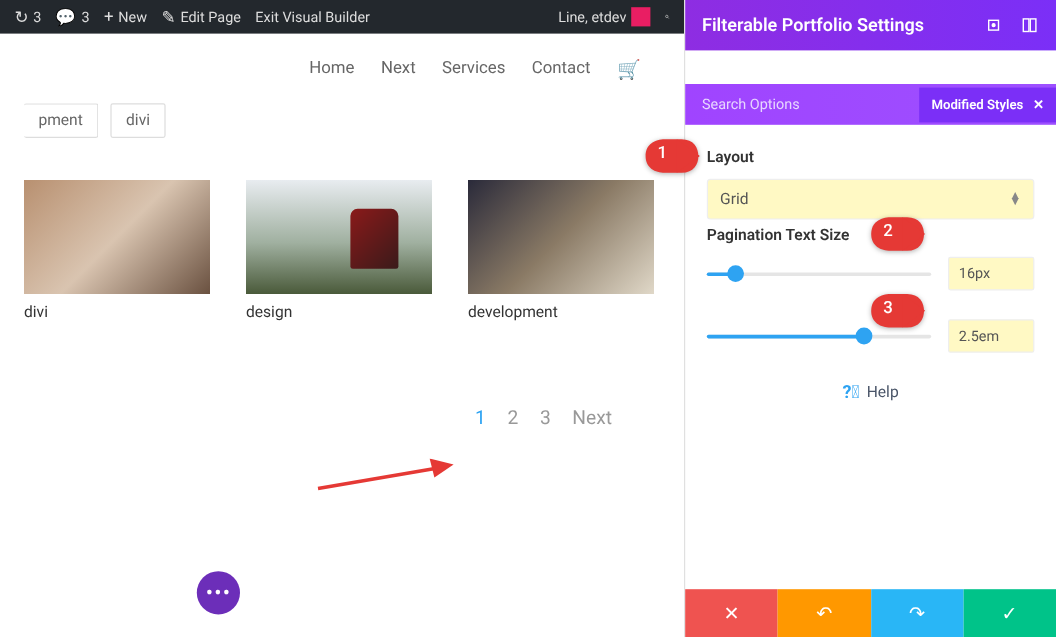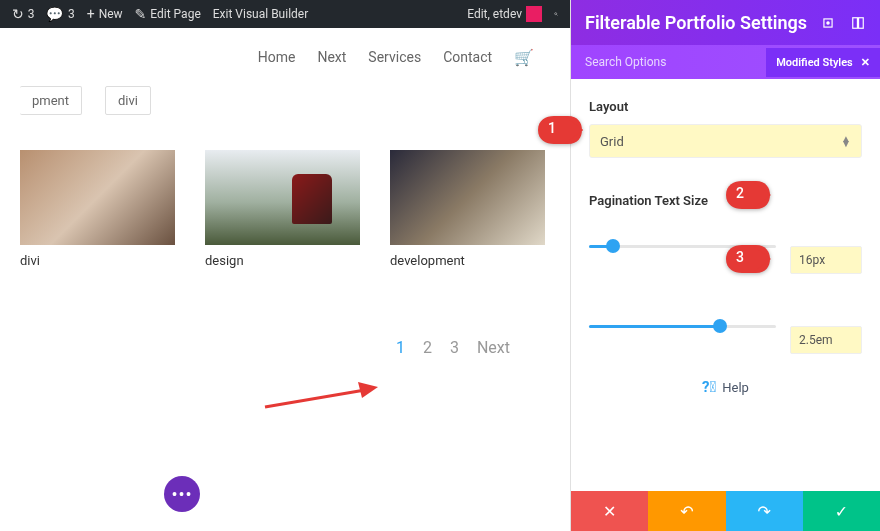--- a/index.html
+++ b/index.html
@@ -15,21 +15,21 @@
 .ab-avatar { width: 16px; height: 16px; background: #e91e63; display: inline-block; }
 .ab-search { width: 16px; height: 16px; display: flex; align-items: center; justify-content: center; }
 
 
 .main-nav { height: 58px; display: flex; align-items: center; justify-content: flex-end; padding: 0 36px; gap: 22px; font-size: 14px; color: #666; }
 .nav-item { cursor: pointer; }
 .cart-icon { font-size: 16px; color: #333; }
 
 
 .portfolio { padding: 0 20px; }
-.filters { display: flex; gap: 23px; margin-bottom: 35px; }
+.filters { display: flex; gap: 10px; margin-bottom: 35px; }
 .filter-btn { border: 1px solid #ddd; padding: 6px 12px; font-size: 13px; color: #666; background: #fff; cursor: pointer; border-radius: 2px; }
 .filter-btn.cut { border-left: none; }
 .items { display: flex; gap: 30px; }
 .item { width: 155px; }
 .item-img { width: 155px; height: 95px; background: #ccc; display: block; }
 .item-title { font-size: 13px; color: #333; margin-top: 8px; }
 
 
 .img-a { background: linear-gradient(135deg,#b89070 0%,#d9c4b0 50%,#6a5140 100%); }
 .img-b { background: linear-gradient(135deg,#2a2a3a 0%,#8a7a65 50%,#e0d8c8 100%); }
@@ -51,42 +51,42 @@
 .callout-label { position: absolute; left: 12px; top: 5px; color: #fff; font-size: 14px; font-weight: 500; }
 .c1 { left: 536px; top: 115px; }
 .c2 { left: 724px; top: 180px; }
 .c3 { left: 724px; top: 244px; }
 
 
 .fab { position: absolute; left: 164px; top: 476px; width: 36px; height: 36px; border-radius: 50%; background: #6c2eb9; display:flex; align-items:center; justify-content:center; color:#fff; font-size:18px; cursor:pointer; letter-spacing:1px; }
 
 
 .rp-header { background: #8e2de2; background: linear-gradient(90deg,#8e2de2,#7b2ff7); color: #fff; padding: 12px 14px; display: flex; align-items: center; justify-content: space-between; }
-.rp-title { font-size: 18px; font-weight: 600; }
+.rp-title { font-size: 15px; font-weight: 600; }
 .rp-hicons { display: flex; gap: 14px; }
 .rp-hicon { width: 16px; height: 16px; display:flex; align-items:center; justify-content:center; cursor:pointer; }
 
-.rp-sub { background: #a044ff; background: linear-gradient(90deg,#a044ff,#9d50ff); display: flex; align-items: center; justify-content: space-between; padding: 0; }
+.rp-sub { background: #a044ff; background: linear-gradient(90deg,#a044ff,#9d50ff); display: flex; align-items: center; justify-content: space-between; padding: 0; margin-top: 28px; }
 .rp-search { color: #e7d6ff; font-size: 12px; padding: 10px 14px; flex:1; cursor:text; }
 .rp-chip { background: #7b2ff7; color: #fff; font-size: 11px; padding: 8px 10px; display:flex; align-items:center; gap:8px; cursor:pointer; font-weight:600; }
 .rp-chip-x { cursor: pointer; }
 
 
 .rp-body { padding: 20px 18px; flex: 1; font-size: 13px; color: #333; }
 .rp-label { font-weight: 600; color: #333; margin-bottom: 10px; font-size: 13px; }
-.rp-select { width: 100%; height: 34px; background: #f4f4f4; border: 1px solid #eee; border-radius: 3px; padding: 0 10px; display: flex; align-items: center; justify-content: space-between; font-size: 13px; color: #555; cursor: pointer; margin-bottom: 35px; }
+.rp-select { width: 100%; height: 34px; background: #f4f4f4; border: 1px solid #eee; border-radius: 3px; padding: 0 10px; display: flex; align-items: center; justify-content: space-between; font-size: 13px; color: #555; cursor: pointer; margin-bottom: 6px; }
 .rp-select.hl { background: #fff9c4; }
 .rp-caret { font-size: 10px; color: #888; line-height: 0.5; }
 
 .rp-row { display: flex; align-items: center; gap: 14px; margin-bottom: 24px; }
 .rp-slider { flex: 1; position: relative; height: 20px; }
 .rp-track { position: absolute; top: 9px; left: 0; right: 0; height: 3px; background: #e5e5e5; border-radius: 2px; }
 .rp-fill { position: absolute; top: 9px; left: 0; height: 3px; background: #2ea3f2; border-radius: 2px; }
 .rp-thumb { position: absolute; top: 3px; width: 14px; height: 14px; background: #2ea3f2; border-radius: 50%; cursor: grab; }
-.rp-val { width: 72px; height: 28px; background: #fff9c4; border: 1px solid #eee; border-radius: 2px; font-size: 12px; color: #555; display:flex; align-items:center; padding:0 8px;margin-top:28px; }
+.rp-val { width: 72px; height: 28px; background: #fff9c4; border: 1px solid #eee; border-radius: 2px; font-size: 12px; color: #555; display:flex; align-items:center; padding:0 8px; }
 
 .rp-help { display: flex; align-items: center; gap: 6px; justify-content: center; font-size: 13px; color: #4a5568; margin-top: 10px; cursor:pointer; }
 .rp-help-icon { color: #2ea3f2; font-size: 15px; font-weight:bold; }
 
 
 .rp-footer { display: flex; height: 40px; }
 .rp-fb { flex: 1; display: flex; align-items: center; justify-content: center; color: #fff; cursor: pointer; font-size: 16px; }
 .fb-red { background: #ef5350; }
 .fb-orange { background: #ff9800; }
 .fb-blue { background: #29b6f6; }
@@ -117,21 +117,21 @@
     </div>
     <div class="ab-item">
       <span class="ab-icon">✎</span>
       <span>Edit Page</span>
     </div>
     <div class="ab-item">
       <span>Exit Visual Builder</span>
     </div>
     <div class="ab-spacer"></div>
     <div class="ab-item">
-      <span>Edit, etdev</span>
+      <span>Line, etdev</span>
       <span class="ab-avatar"></span>
     </div>
     <div class="ab-item ab-search">
       <svg class="icon" viewBox="0 0 24 24" fill="none" stroke="#ddd" stroke-width="3">
           <circle cx="10" cy="10" r="6"></circle>
           <line x1="15" y1="15" x2="21" y2="21"></line>
         </svg>
     </div>
   </div>
 

